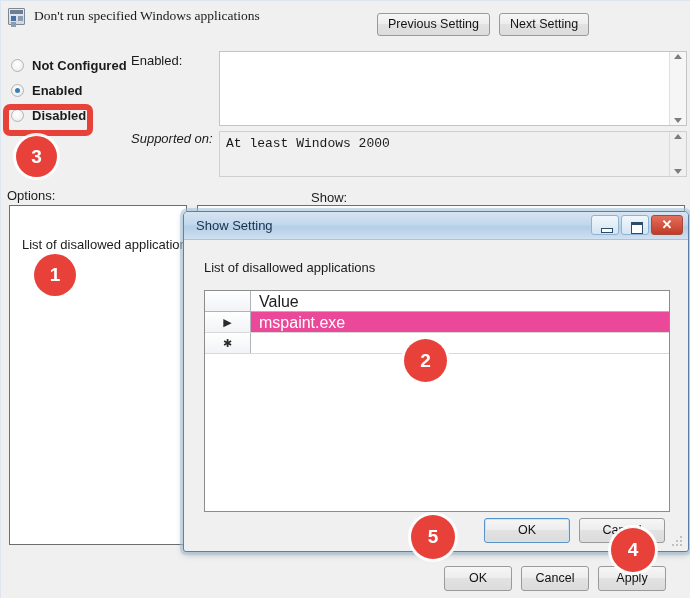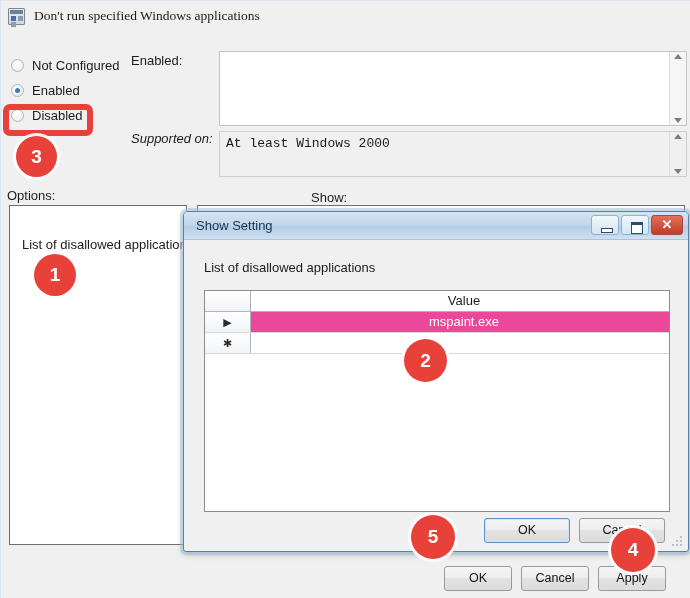--- a/index.html
+++ b/index.html
@@ -86,20 +86,21 @@
   .btn.default-btn {
     border: 1px solid #5a93c8;
     box-shadow: 0 0 0 1px #cfe3f5 inset;
   }
 
   
   .radio-group {
     position: absolute;
     left: 10px; top: 52px;
     width: 180px;
+    font-weight: bold;
   }
   .radio-row {
     display: flex; align-items: center;
     height: 25px;
     font-size: 13px;
     color: #1b1b1b;
   }
   .radio {
     width: 13px; height: 13px;
     border-radius: 50%;
@@ -304,27 +305,26 @@
   }
   .gcell-ind {
     flex: 0 0 46px;
     border-right: 1px solid #b0b4ba;
     background: linear-gradient(#ffffff, #f1f3f6);
     display: flex; align-items: center; justify-content: center;
     font-size: 11px; color: #2b2b2b;
   }
   .gcell-val {
     flex: 1 1 auto;
-    font-size: 13px;
+    font-size: 16px;
     color: #1b1b1b;
     padding: 2px 0 0 8px;
     background: #ffffff;
     overflow: hidden;
     white-space: nowrap;
-    text-align: center;
   }
   .grid-row.selected .gcell-val {
     background: #ec4899;
     color: #ffffff;
   }
   .grid-row.newrow .gcell-val { background: #ffffff; }
 
   
   .dlg-buttons {
     position: absolute;
@@ -370,20 +370,22 @@
 <div id="root">
 
   <div class="policy-window">
 
     <div class="titlebar">
       <div class="win-icon"></div>
       <div class="title-text">Don't run specified Windows applications</div>
     </div>
 
     <div class="nav-buttons">
+      <div class="btn">Previous Setting</div>
+      <div class="btn">Next Setting</div>
     </div>
 
     <div class="radio-group">
       <div class="radio-row">
         <span class="radio"></span>
         <span>Not Configured</span>
       </div>
       <div class="radio-row">
         <span class="radio checked"></span>
         <span>Enabled</span>

